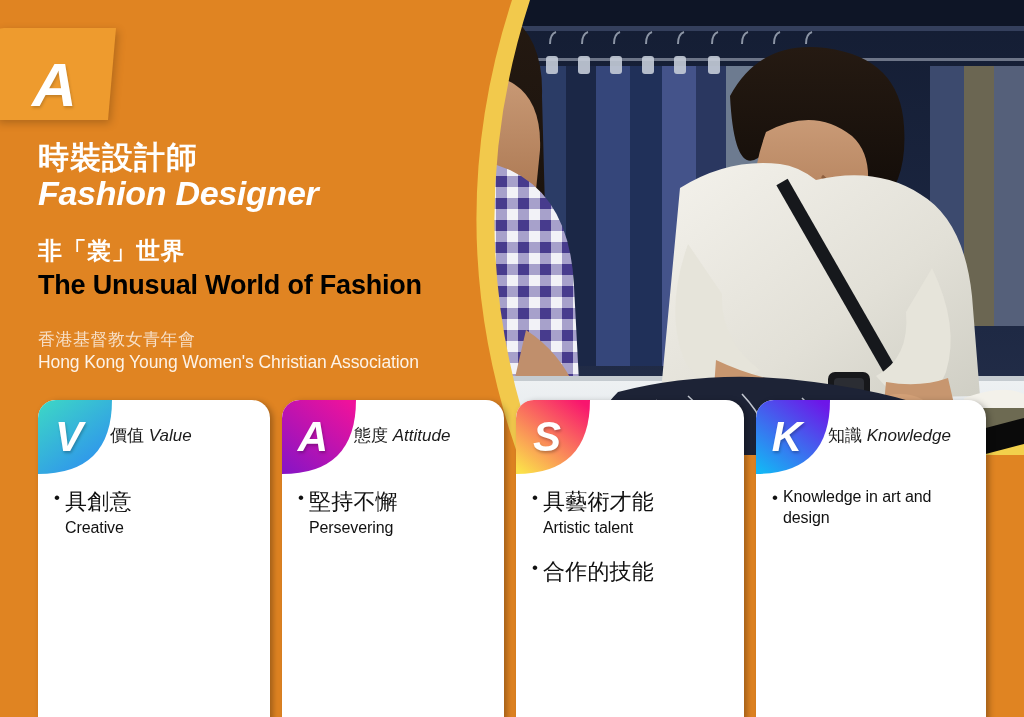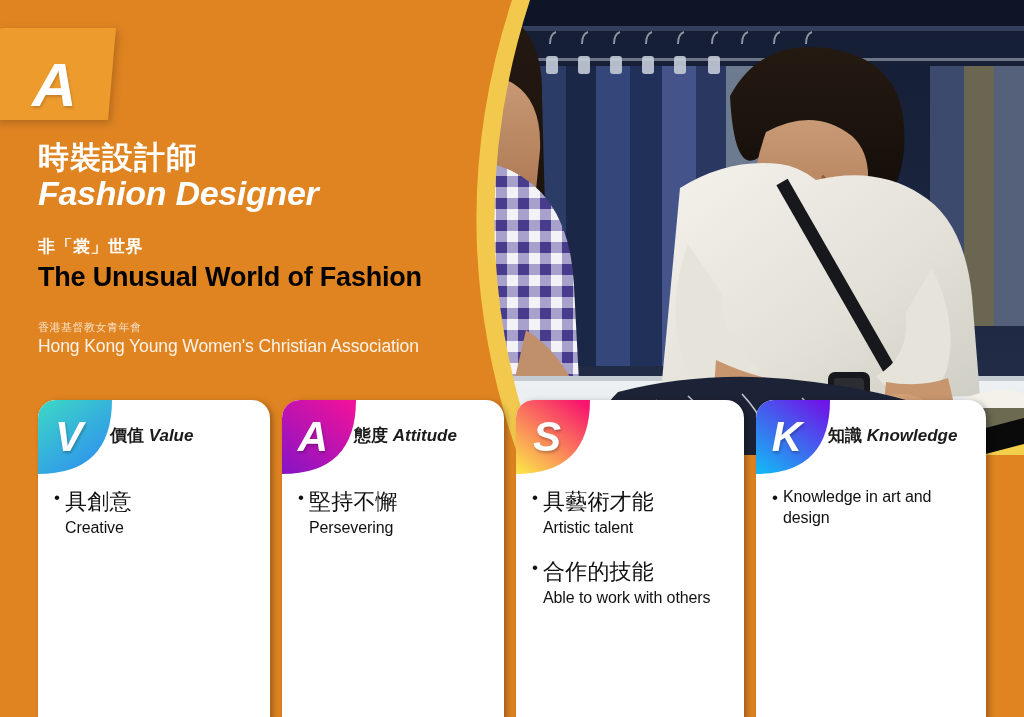--- a/index.html
+++ b/index.html
@@ -48,29 +48,29 @@
   #header-text { position:absolute; left:38px; top:140px; width:470px; }
   .hd-zh-big {
     font-size:31px; font-weight:700; color:#fff; line-height:1.18;
     letter-spacing:1px;
   }
   .hd-en-big {
     font-size:34px; font-weight:700; font-style:italic; color:#fff;
     line-height:1.08; letter-spacing:-0.3px; margin-top:-2px;
   }
   .hd-zh-sub {
-    font-size:17px; font-weight:700; color:#fff; line-height:1.2;
+    font-size:24px; font-weight:700; color:#fff; line-height:1.2;
     letter-spacing:0.5px; margin-top:26px;
   }
   .hd-en-sub {
     font-size:27px; font-weight:700; color:#000000; line-height:1.2;
     letter-spacing:-0.2px; margin-top:3px;
   }
   .org-zh {
-    font-size:11px; font-weight:400; color:#F7DFC6; line-height:1.25;
+    font-size:17px; font-weight:400; color:#F7DFC6; line-height:1.25;
     letter-spacing:0.5px; margin-top:28px;
   }
   .org-en {
     font-size:17.5px; font-weight:400; color:#FDF3E8; line-height:1.25;
     letter-spacing:-0.1px; margin-top:1px;
   }
 
   
   #cards { position:absolute; left:0; top:0; width:1024px; height:717px; }
   .card {
@@ -91,21 +91,21 @@
   .badge svg { position:absolute; left:0; top:0; width:74px; height:74px; }
   .badge .bl {
     position:absolute; left:0; top:0; width:62px; height:74px;
     display:flex; align-items:center; justify-content:center;
     font-size:42px; font-weight:700; font-style:italic; color:#fff;
     text-shadow:1px 2px 3px rgba(0,0,0,0.25);
     line-height:1;
   }
   .card-title {
     position:absolute; left:72px; top:26px; right:6px;
-    font-size:17px; font-weight:700; color:#1b1b1b;
+    font-size:17px; font-weight:400; color:#1b1b1b;
     line-height:1.2; white-space:nowrap;
   }
   .card-title .en { font-style:italic; }
 
   .bullets {
     position:absolute; left:16px; right:12px; top:86px;
   }
   .bullet { display:flex; margin-bottom:17px; }
   .dot {
     flex:0 0 auto; width:11px;
@@ -403,21 +403,20 @@
         <span class="dot">•</span>
         <span class="btext">
           <span class="b-zh" style="display:block">具藝術才能</span>
           <span class="b-en" style="display:block">Artistic talent</span>
         </span>
       </div>
       <div class="bullet">
         <span class="dot">•</span>
         <span class="btext">
           <span class="b-zh" style="display:block">合作的技能</span>
-          <span class="b-en" style="display:block">Able to work with others</span>
         </span>
       </div>
     </div>
   </div>
 
   <div class="card c3">
     <div class="badge">
       <svg viewBox="0 0 74 74" aria-hidden="true">
         <defs>
             <linearGradient id="g3" x1="0.85" y1="0" x2="0.1" y2="1">

